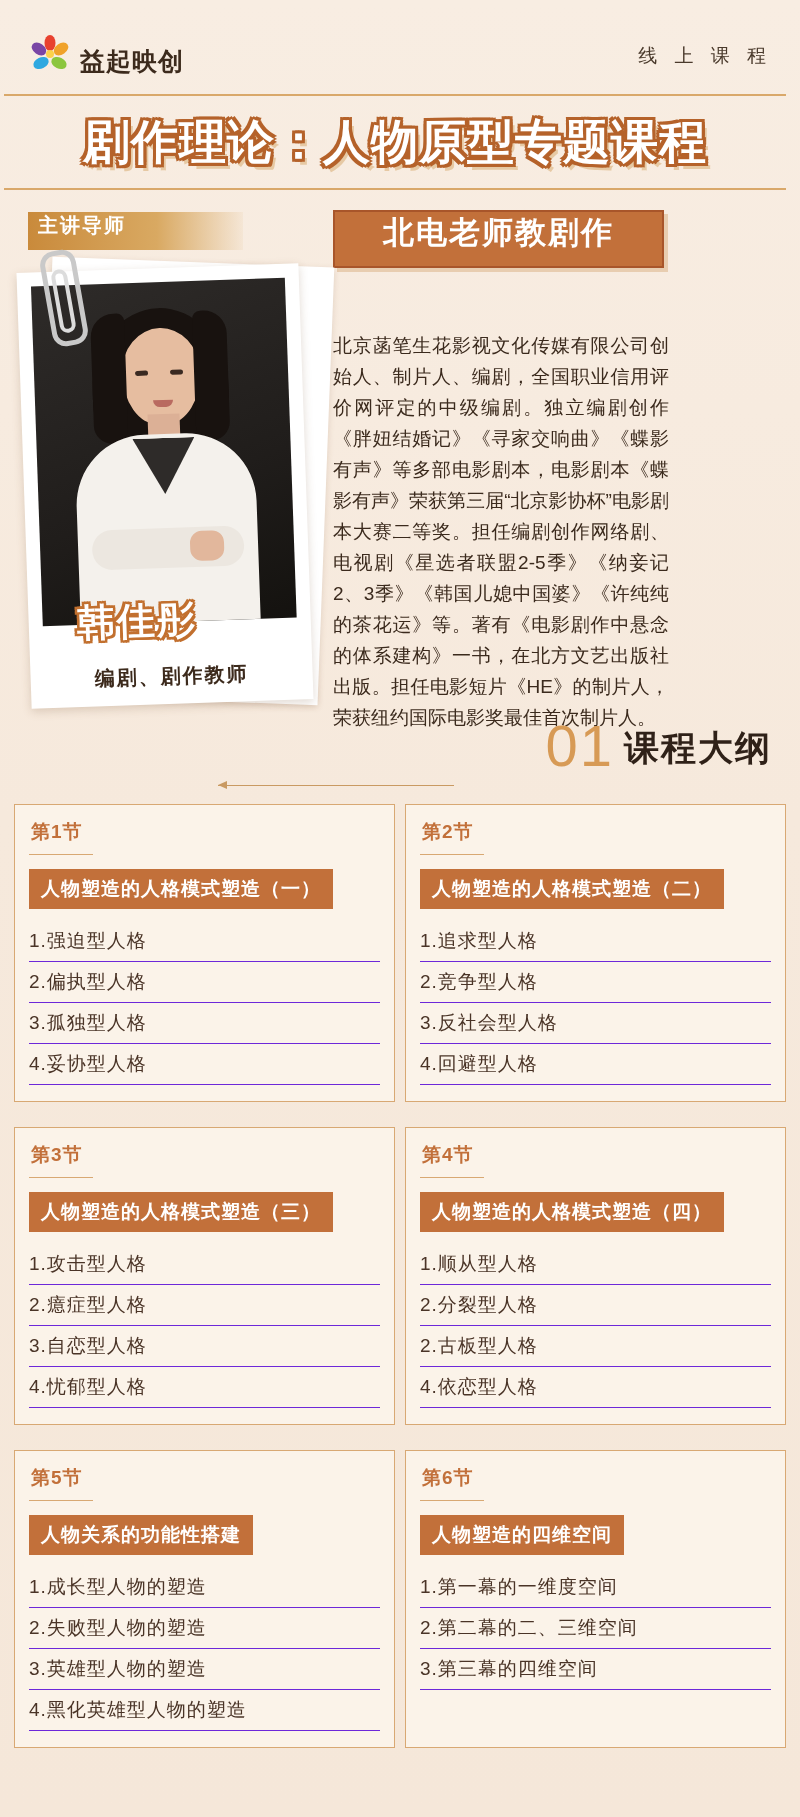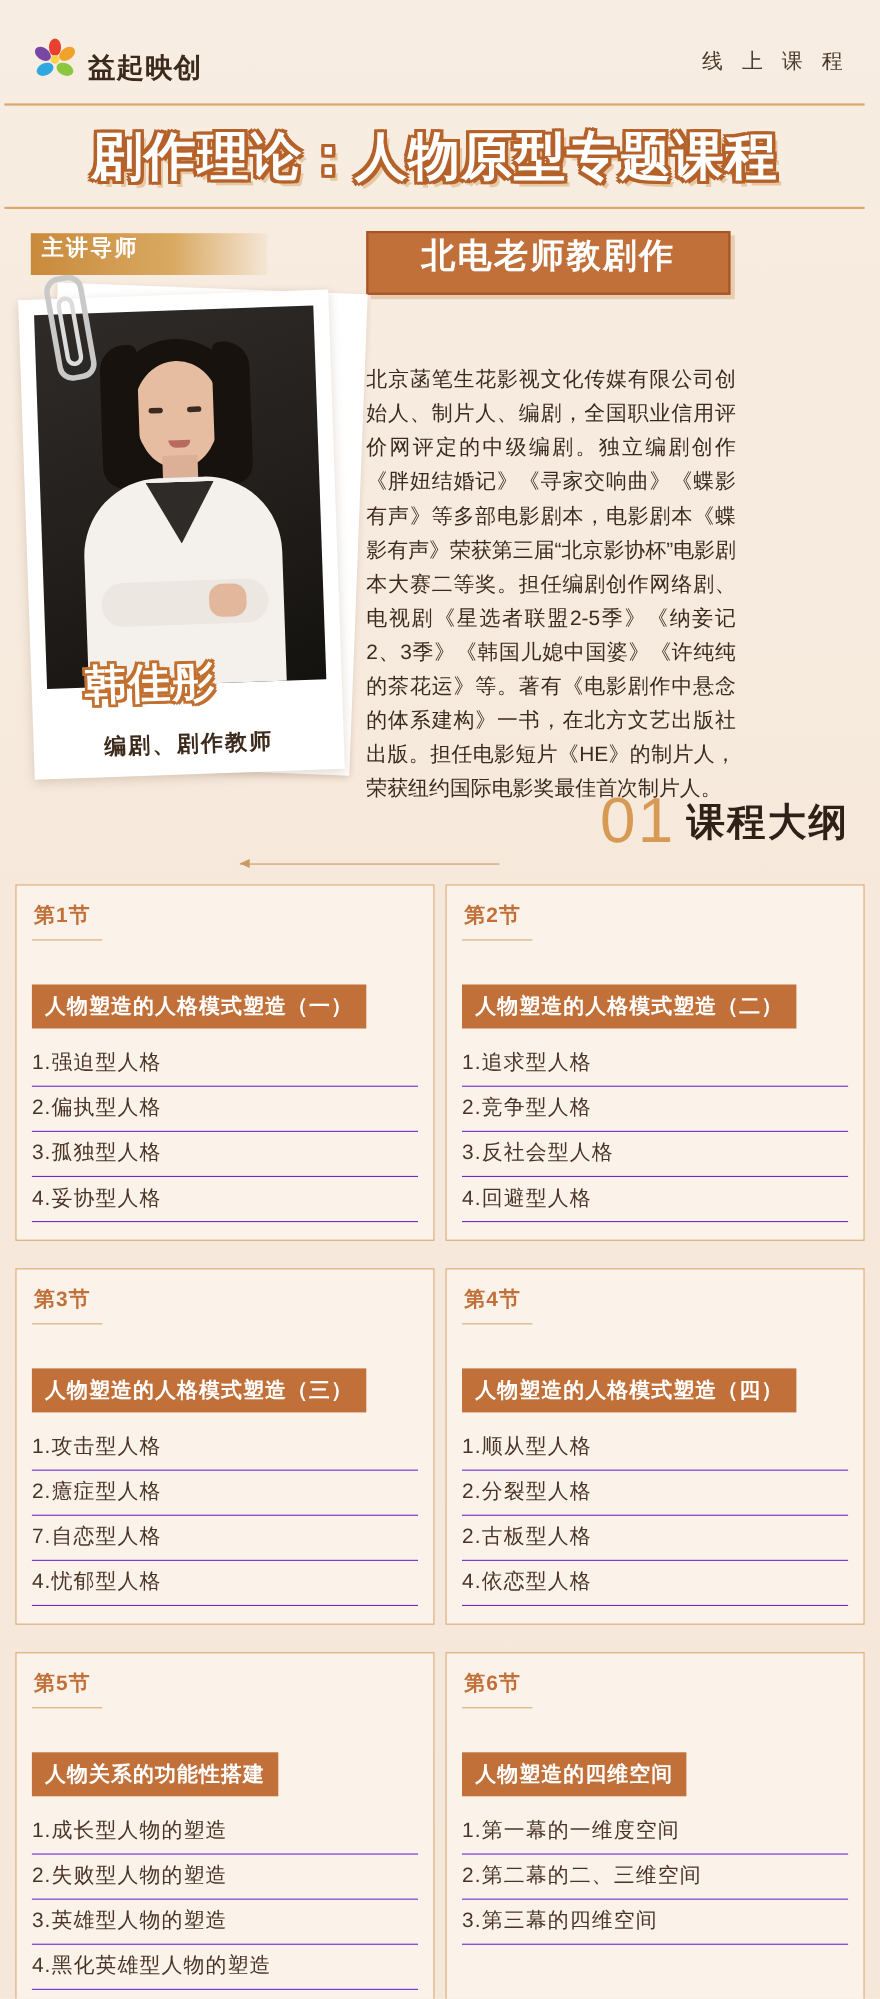--- a/index.html
+++ b/index.html
@@ -323,21 +323,20 @@
   }
   .card-title {
     display: inline-block;
     background: #c2703a;
     color: #ffffff;
     font-size: 19px;
     font-weight: bold;
     padding: 7px 12px;
     letter-spacing: 1px;
     margin-bottom: 12px;
-    margin-top: 26px;
   }
   .card-list { list-style: none; margin: 0; padding: 0; }
   .card-list li {
     font-size: 19px;
     line-height: 40px;
     color: #4a3427;
     border-bottom: 1px solid #6d28d9;
     letter-spacing: 1px;
   }
 </style>
@@ -429,21 +428,21 @@
         <li>4.回避型人格</li>
       </ul>
     </div>
 
     <div class="card">
       <div class="card-no">第3节</div>
       <div><span class="card-title">人物塑造的人格模式塑造（三）</span></div>
       <ul class="card-list">
         <li>1.攻击型人格</li>
         <li>2.癔症型人格</li>
-        <li>7.自恋型人格</li>
+        <li>3.自恋型人格</li>
         <li>4.忧郁型人格</li>
       </ul>
     </div>
 
     <div class="card">
       <div class="card-no">第4节</div>
       <div><span class="card-title">人物塑造的人格模式塑造（四）</span></div>
       <ul class="card-list">
         <li>1.顺从型人格</li>
         <li>2.分裂型人格</li>

